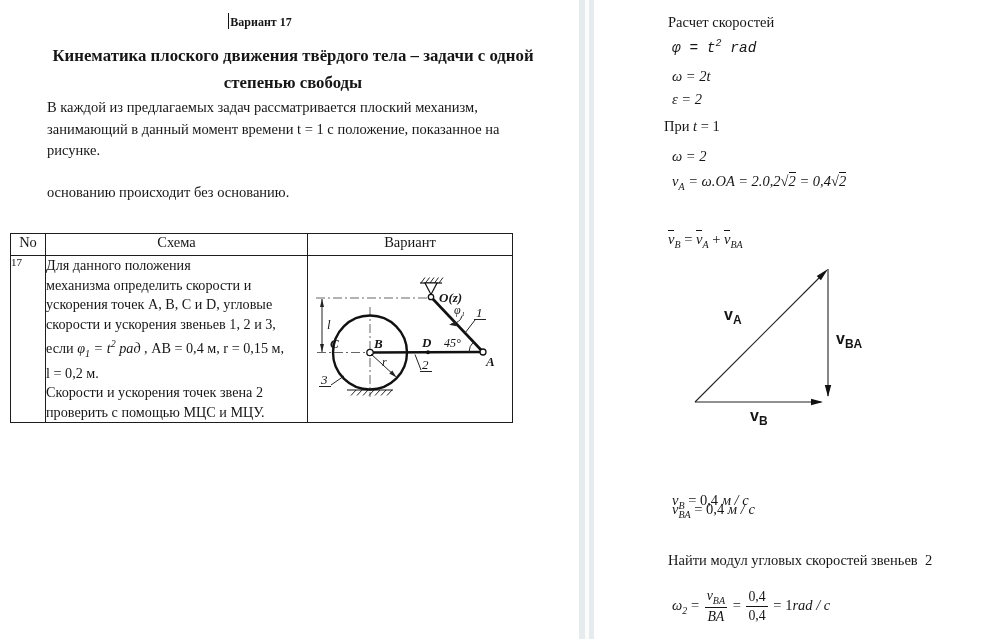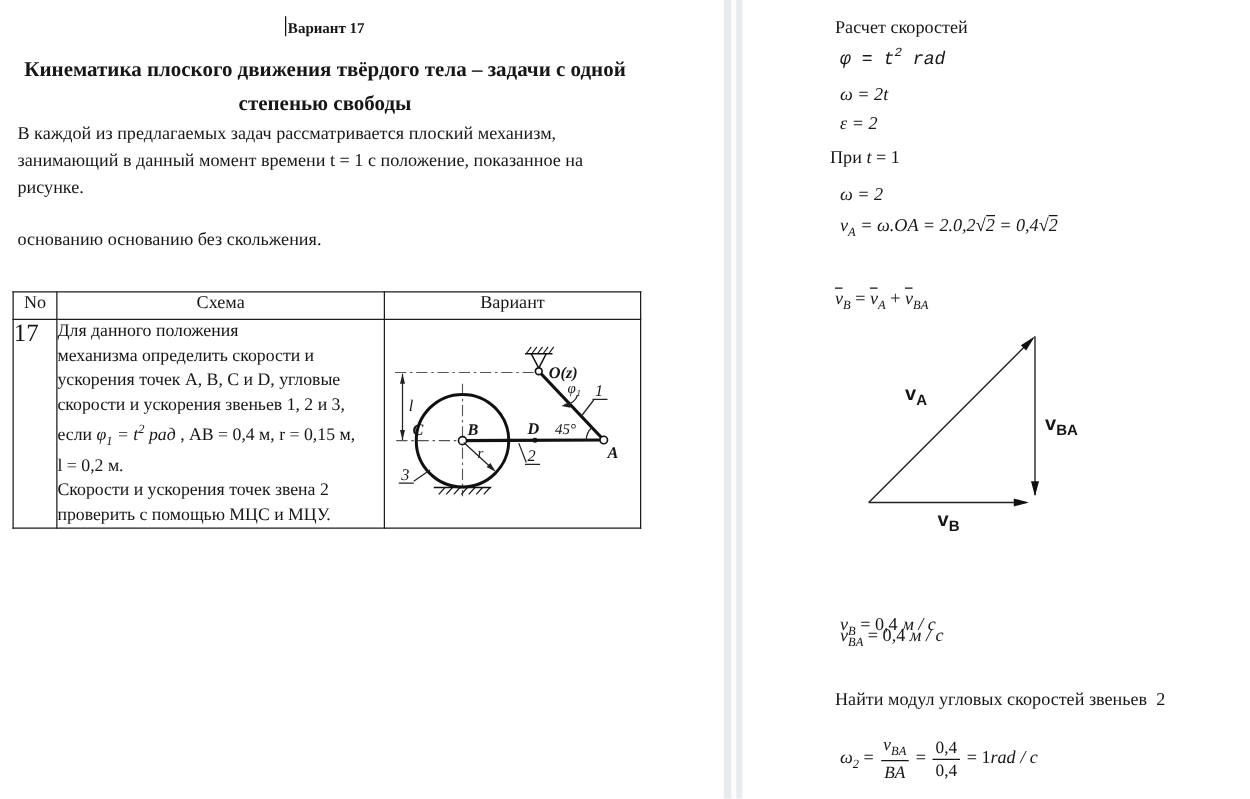--- a/index.html
+++ b/index.html
@@ -9,35 +9,35 @@
   #page-left{left:0;width:579px;}
   #page-gap{position:absolute;left:579px;top:0;width:15px;height:639px;background:#e6ebee;}
   #page-gap .gapline{position:absolute;left:6px;top:0;width:4px;height:639px;background:#fbfdfd;}
   #page-right{left:594px;width:488px;}
 
   .abs{position:absolute;}
   .center{text-align:center;}
   .b{font-weight:bold;}
   .it{font-style:italic;}
   .doc{font-size:14.5px;line-height:21.5px;}
-  h1,h2,p{margin:0;font-weight:normal;}
+  h1,h2,p{margin:0;font-weight:normal;padding-left:33px;}
 
   .variant{top:13px;left:0;width:520px;font-size:12px;}
   .caret{display:inline-block;width:1px;height:16px;background:#111;vertical-align:-3px;margin-right:1px;}
   .heading{top:42px;left:0;width:520px;font-size:16.8px;line-height:27px;}
   .p1{top:97px;left:14px;width:520px;}
   .p2{top:160px;left:14px;width:520px;}
 
   table.task{position:absolute;top:233px;left:10px;border-collapse:collapse;table-layout:fixed;}
   table.task td{border:1.4px solid #1d1d1d;vertical-align:top;padding:0;}
   .th{font-size:14.5px;text-align:center;height:21px;padding-top:1px;}
   .c-no{width:34px;}
   .c-sch{width:261px;}
   .c-usl{width:204px;}
-  .cell-no{font-size:20px;padding:1px 0 0 5px;margin-top:23px;}
+  .cell-no{font-size:11px;padding:1px 0 0 5px;margin-top:23px;}
   .cell-task{font-size:14.2px;line-height:19.6px;padding:1px 3px 0 7px;height:156px;}
   .cell-diag{position:relative;height:156px;}
   .cell-diag svg{position:absolute;left:0;top:0;}
 
   
   .fx{font-size:14.5px;font-style:italic;}
   .fx .up{font-style:normal;}
   sub{font-size:10px;}
   sup{font-size:10px;}
   .ov{display:inline-block;border-top:1.2px solid #151515;line-height:1.0;padding-top:1px;}
@@ -63,21 +63,21 @@
 <div id="stage">
 
   <div class="page" id="page-left">
 
     <div class="abs variant center b"><span class="caret"></span><span>Вариант 17</span></div>
 
     <h1 class="abs heading center b"><span>Кинематика плоского движения твёрдого тела – задачи с одной</span><br><span>степенью свободы</span></h1>
 
     <p class="abs p1 doc"><span>В каждой из предлагаемых задач рассматривается плоский механизм,</span><br><span>занимающий в данный момент времени t = 1 с положение, показанное на</span><br><span>рисунке.</span></p>
 
-    <p class="abs p2 doc"><br><span>основанию основанию без скольжения.</span></p>
+    <p class="abs p2 doc"><br><span>основанию происходит без основанию.</span></p>
 
     <table class="task">
       <tbody>
           <tr>
         <td class="th c-no">No</td>
         <td class="th c-sch">Схема</td>
         <td class="th c-usl">Вариант</td>
       </tr>
       <tr>
         <td class="cell-no">17</td>

